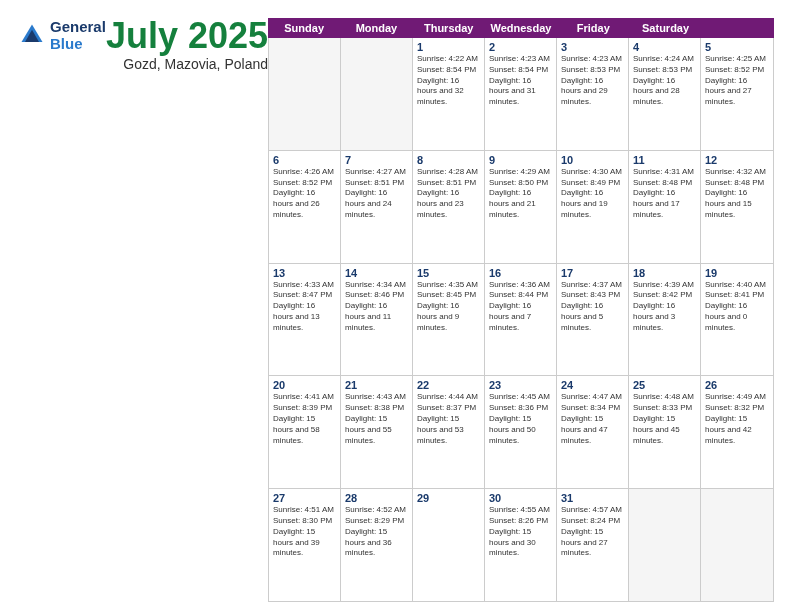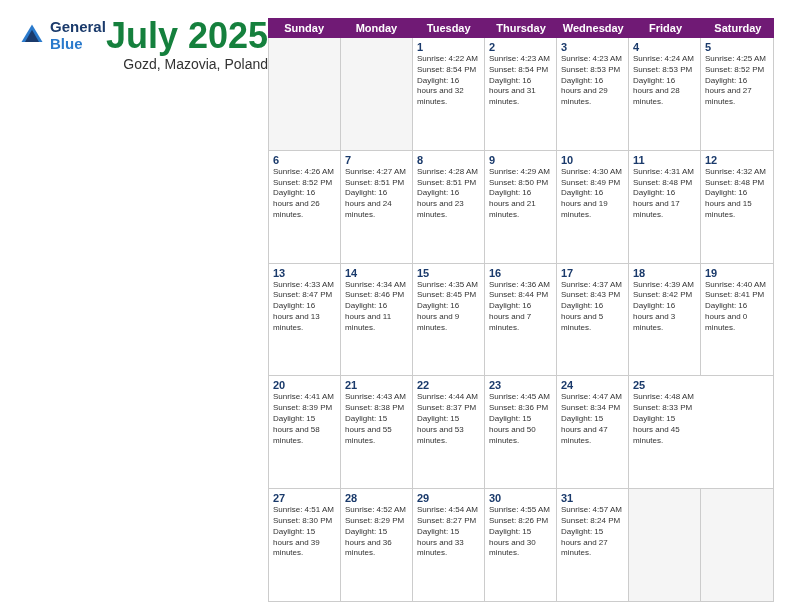--- a/index.html
+++ b/index.html
@@ -126,21 +126,20 @@
     <div class="title-block">
       <div class="month-title">July 2025</div>
       <div class="location">Gozd, Mazovia, Poland</div>
     </div>
   </div>
 
   <div class="calendar">
     <div class="cal-header">
       <div class="cal-header-cell">Sunday</div>
       <div class="cal-header-cell">Monday</div>
-      <div class="cal-header-cell">Tuesday</div>
       <div class="cal-header-cell">Thursday</div>
       <div class="cal-header-cell">Wednesday</div>
       <div class="cal-header-cell">Friday</div>
       <div class="cal-header-cell">Saturday</div>
     </div>
     <div class="cal-body cal-grid-border" id="cal-body">
     <div class="cal-row">
           <div class="cal-cell empty"></div>
           <div class="cal-cell empty"></div>
           <div class="cal-cell">
@@ -292,39 +291,42 @@
             <div class="cell-text" style="white-space: pre-line;">Sunrise: 4:47 AM
 Sunset: 8:34 PM
 Daylight: 15 hours and 47 minutes.</div>
           </div>
           <div class="cal-cell">
             <span class="day-num">25</span>
             <div class="cell-text" style="white-space: pre-line;">Sunrise: 4:48 AM
 Sunset: 8:33 PM
 Daylight: 15 hours and 45 minutes.</div>
           </div>
+          <div class="cal-cell">
+            <span class="day-num">26</span>
+            <div class="cell-text" style="white-space: pre-line;">Sunrise: 4:49 AM
+Sunset: 8:32 PM
+Daylight: 15 hours and 42 minutes.</div>
+          </div>
         </div>
         <div class="cal-row">
           <div class="cal-cell">
             <span class="day-num">27</span>
             <div class="cell-text" style="white-space: pre-line;">Sunrise: 4:51 AM
 Sunset: 8:30 PM
 Daylight: 15 hours and 39 minutes.</div>
           </div>
           <div class="cal-cell">
             <span class="day-num">28</span>
             <div class="cell-text" style="white-space: pre-line;">Sunrise: 4:52 AM
 Sunset: 8:29 PM
 Daylight: 15 hours and 36 minutes.</div>
           </div>
           <div class="cal-cell">
             <span class="day-num">29</span>
-            <div class="cell-text" style="white-space: pre-line;">Sunrise: 4:54 AM
-Sunset: 8:27 PM
-Daylight: 15 hours and 33 minutes.</div>
           </div>
           <div class="cal-cell">
             <span class="day-num">30</span>
             <div class="cell-text" style="white-space: pre-line;">Sunrise: 4:55 AM
 Sunset: 8:26 PM
 Daylight: 15 hours and 30 minutes.</div>
           </div>
           <div class="cal-cell">
             <span class="day-num">31</span>
             <div class="cell-text" style="white-space: pre-line;">Sunrise: 4:57 AM

